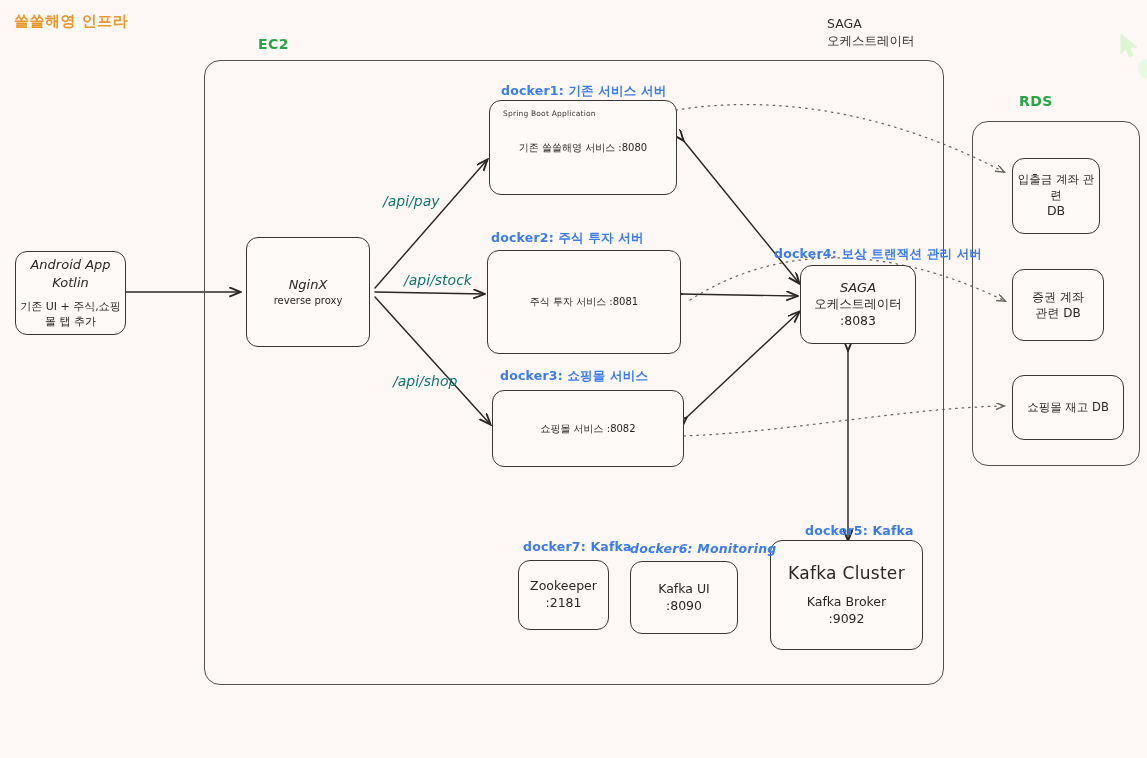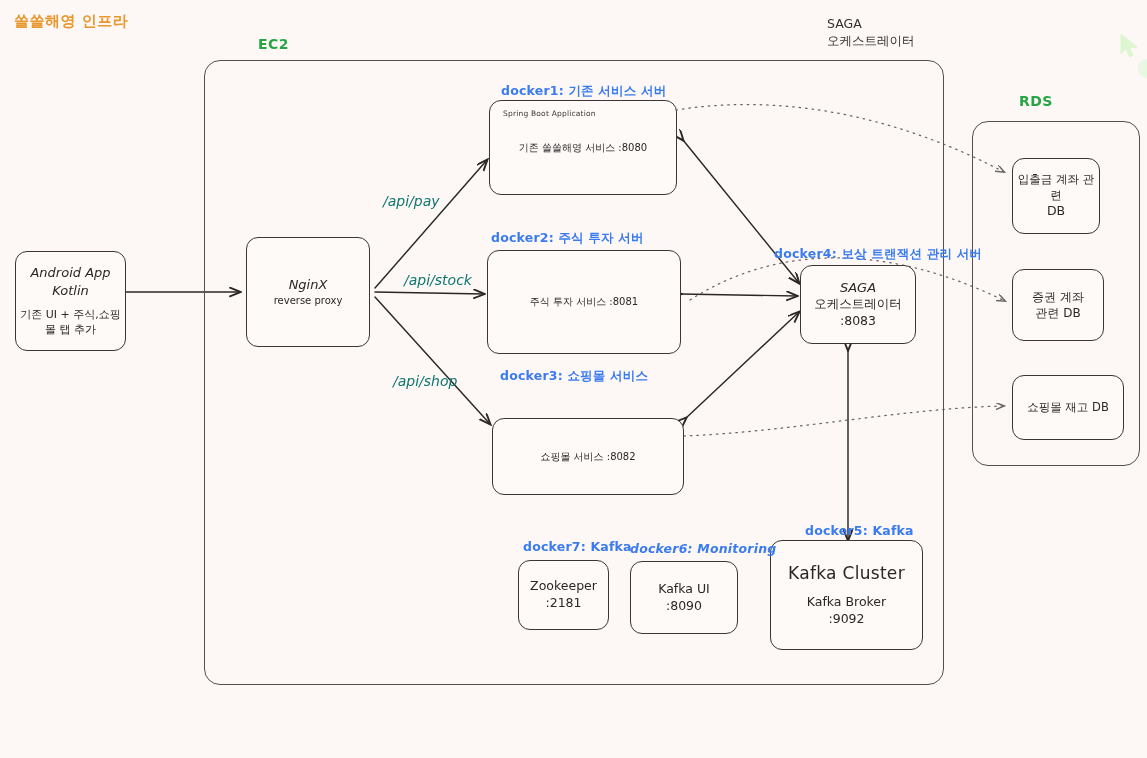--- a/index.html
+++ b/index.html
@@ -174,21 +174,21 @@
 
   <div class="group-box" style="left:204px; top:60px; width:740px; height:625px;"></div>
   <div class="lbl lbl-group-green" style="left:213px; top:36px;">EC2</div>
 
   <div class="group-box" style="left:972px; top:121px; width:168px; height:345px;"></div>
   <div class="lbl lbl-group-green" style="left:974px; top:93px;">RDS</div>
 
   <div class="lbl lbl-plain" style="left:827px; top:16px;">SAGA</div>
   <div class="lbl lbl-plain" style="left:827px; top:33px;">오케스트레이터</div>
 
-  <div class="node" style="left:15px; top:251px; width:111px; height:100px;">
+  <div class="node" style="left:15px; top:251px; width:111px; height:84px;">
     <span class="n-line n-ital">Android App</span>
     <span class="n-line n-ital">Kotlin</span>
     <span class="n-line n-sub n-gap-top" style="font-size:11px;">기존 UI + 주식,쇼핑</span>
     <span class="n-line n-sub" style="font-size:11px;">몰 탭 추가</span>
   </div>
 
   <div class="node" style="left:246px; top:237px; width:124px; height:110px;">
     <span class="n-line n-ital">NginX</span>
     <span class="n-line n-main">reverse proxy</span>
   </div>
@@ -202,21 +202,21 @@
     <span class="spring-cap">Spring Boot Application</span>
     <span class="n-line n-main">기존 쏠쏠해영 서비스 :8080</span>
   </div>
 
   <div class="lbl lbl-docker" style="left:491px; top:230px;">docker2: 주식 투자 서버</div>
   <div class="node" style="left:487px; top:250px; width:194px; height:104px;justify-content:center;">
     <span class="n-line n-main">주식 투자 서비스 :8081</span>
   </div>
 
   <div class="lbl lbl-docker" style="left:500px; top:368px;">docker3: 쇼핑몰 서비스</div>
-  <div class="node" style="left:492px; top:390px; width:192px; height:77px;margin-top:28px;">
+  <div class="node" style="left:492px; top:390px; width:192px; height:77px;">
     <span class="n-line n-main">쇼핑몰 서비스 :8082</span>
   </div>
 
   <div class="lbl lbl-docker" style="left:774px; top:246px;">docker4: 보상 트랜잭션 관리 서버</div>
   <div class="node" style="left:800px; top:265px; width:116px; height:79px;">
     <span class="n-line n-ital">SAGA</span>
     <span class="n-line n-sub">오케스트레이터</span>
     <span class="n-line n-sub">:8083</span>
   </div>
 

